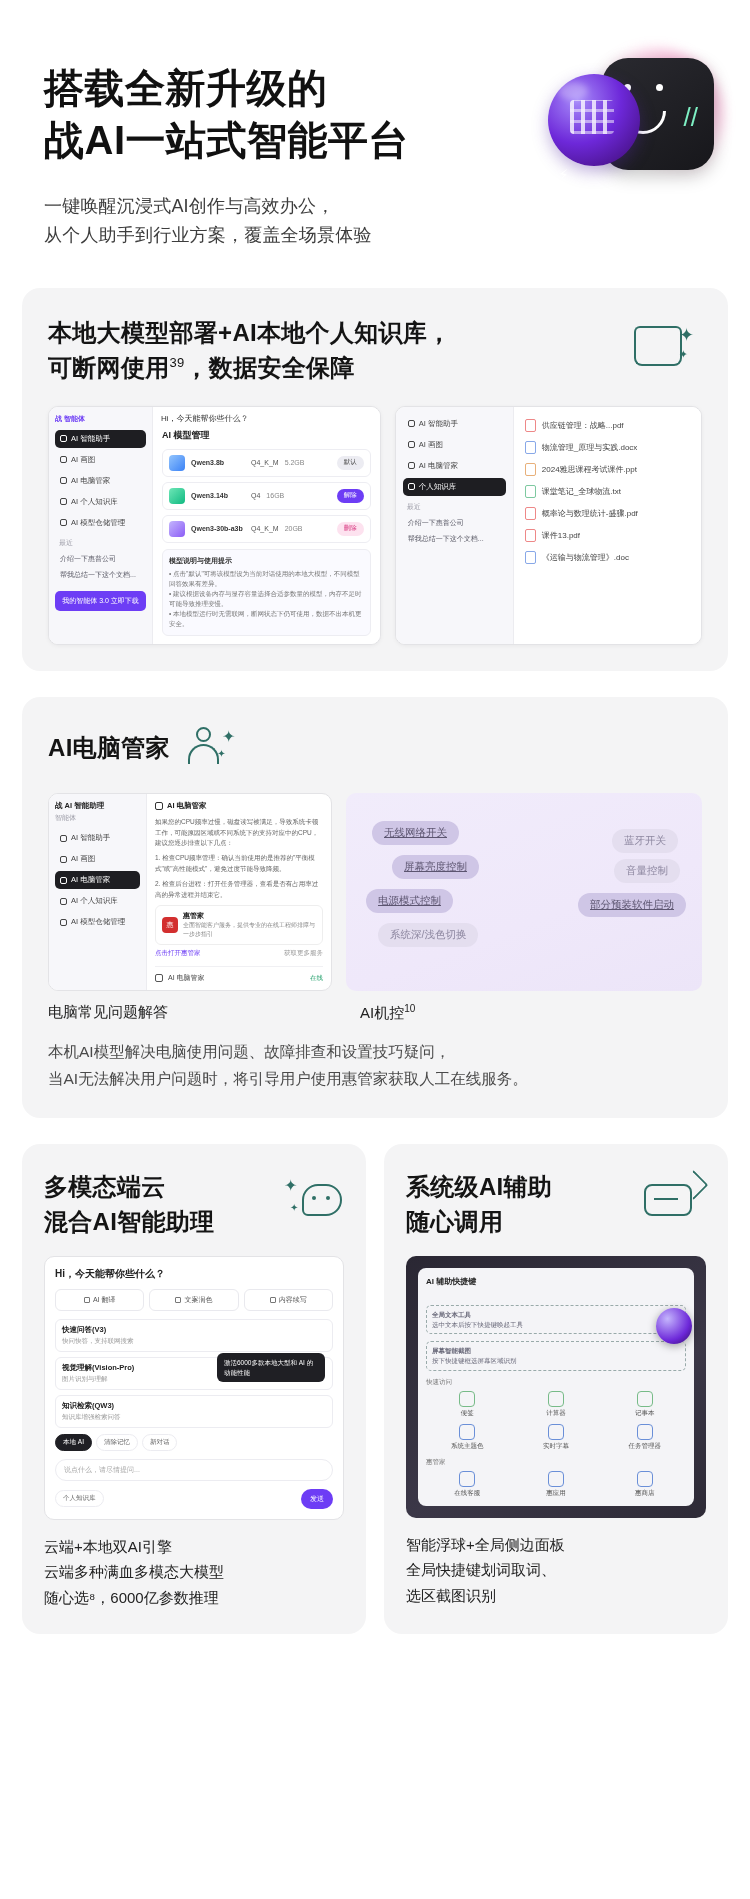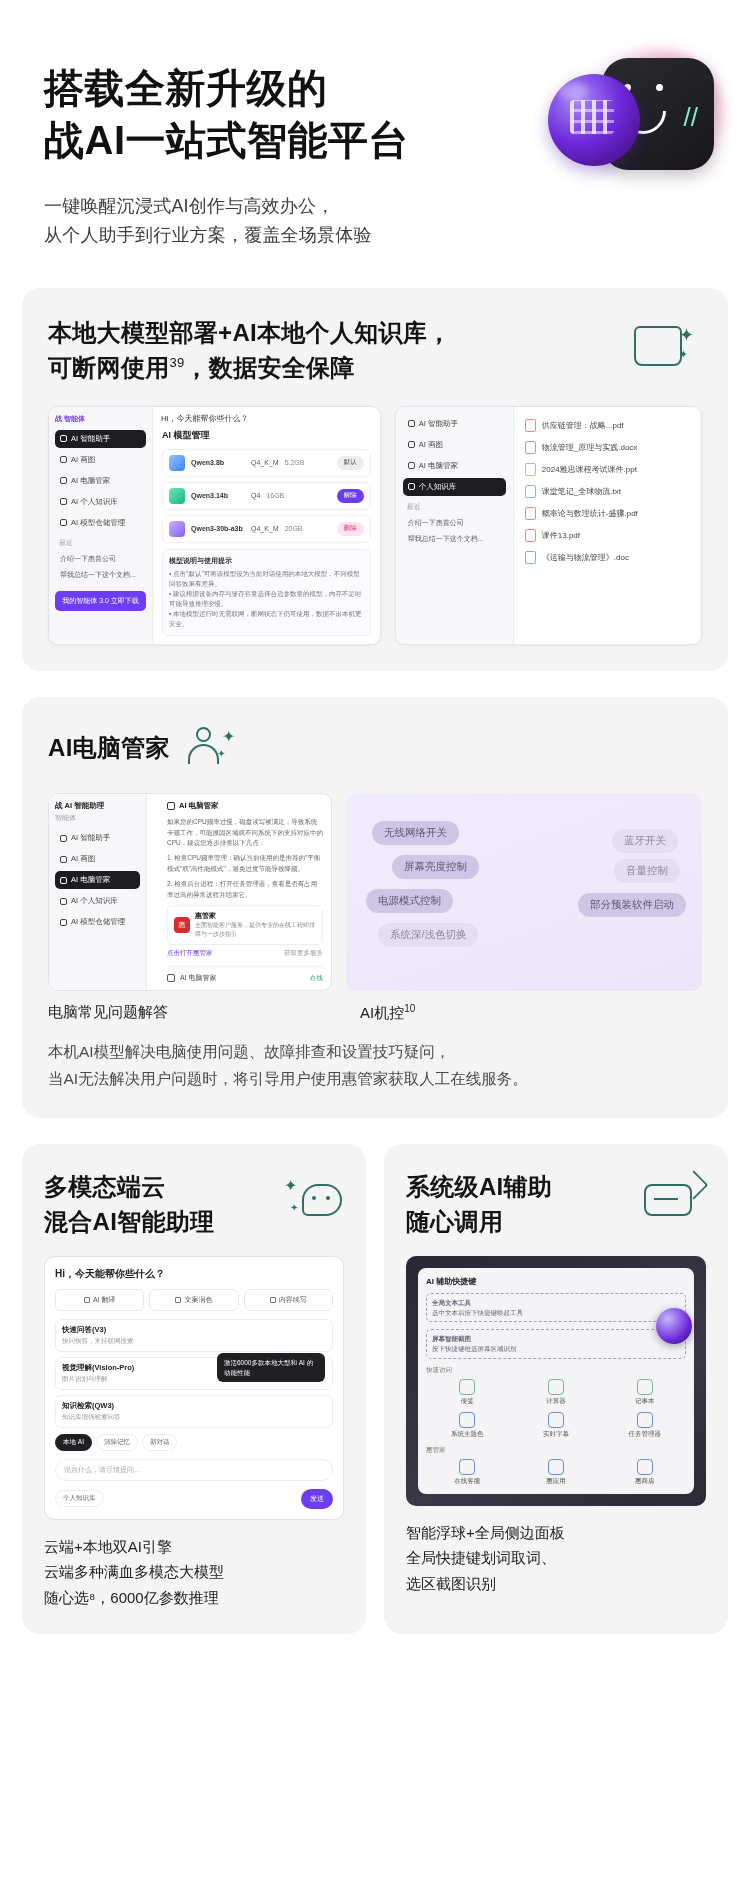--- a/index.html
+++ b/index.html
@@ -172,30 +172,30 @@
   .shot-b { width: 100%; display: flex; }
   .kb-side { width: 118px; flex: 0 0 118px; background: #f7f7fa; border-right: 1px solid #ececf0; padding: 8px 7px; }
   .kb-list { flex: 1; padding: 8px 9px; background: #fff; text-align: center; }
   .kb-row { display: flex; align-items: center; gap: 6px; font-size: 8px; color: #444; padding: 4.5px 2px; }
   .kb-ic { width: 11px; height: 13px; border: 1px solid #c8c8d0; border-radius: 2px; flex: 0 0 11px; position: relative; background: #fff; }
   .kb-ic.red { border-color: #e88; } .kb-ic.blue { border-color: #88a8e8; } .kb-ic.org { border-color: #e8b07a; }
   .kb-ic.green { border-color: #7ec9a0; }
 
   
   .butler { display: flex; gap: 14px; margin-top: 18px; }
-  .butler .left { width: 284px; flex: 0 0 284px; background:#fff; border: 1px solid #e3e3e6; border-radius: 10px; display: flex; overflow: hidden; gap: 12px; }
+  .butler .left { width: 284px; flex: 0 0 284px; background:#fff; border: 1px solid #e3e3e6; border-radius: 10px; display: flex; overflow: hidden; }
   .butler .right {
     flex: 1; background: linear-gradient(160deg,#f1ecfb 0%, #efe8fa 60%, #ece5f8 100%);
     border-radius: 10px; padding: 18px 14px; position: relative; min-height: 168px;
   }
   .chip {
     position: absolute; background: #ddd6ee; color: #6b6480; font-size: 10.5px;
     padding: 5px 12px; border-radius: 13px; white-space: nowrap;
   }
-  .chip.dark { background: #cfc6e6; color: #5c5570; }
+  .chip.dark { background: #cfc6e6; color: #5c5570; text-decoration: underline; }
   .chip.light { background: #e4deef; color: #8d87a0; }
 
   .bz-side { width: 98px; flex: 0 0 98px; background: #f7f7fa; border-right: 1px solid #ececf0; padding: 7px 6px; }
   .bz-main { flex: 1; padding: 7px 8px; }
   .bz-head { font-size: 7.5px; font-weight: 700; color: #222; display: flex; align-items: center; gap: 4px; margin-bottom: 6px; }
   .bz-p { font-size: 6.5px; color: #666; line-height: 1.6; margin-bottom: 5px; }
   .bz-card { border: 1px solid #eee; border-radius: 6px; padding: 5px 6px; display: flex; gap: 5px; align-items: center; }
   .bz-logo { width: 16px; height: 16px; border-radius: 4px; background: #d32f2f; color:#fff; font-size: 7px; display:flex; align-items:center; justify-content:center; flex:0 0 16px;}
   .bz-foot { margin-top: 8px; font-size: 7px; color: #444; display: flex; align-items: center; gap: 5px; border-top: 1px solid #f0f0f3; padding-top: 6px; }
 
@@ -222,21 +222,21 @@
     position: absolute; right: 8px; top: 34px; background: #1f1f24; color: #fff; font-size: 6.5px;
     padding: 5px 7px; border-radius: 6px; line-height: 1.5; max-width: 108px;
   }
 
   .panel-mock {
     margin-top: 16px; border-radius: 10px; padding: 12px; position: relative;
     background: linear-gradient(150deg,#2a2733 0%, #3b3747 60%, #2d2a36 100%);
     min-height: 150px;
   }
   .pm-inner { background: #f4f4f7; border-radius: 8px; padding: 8px; }
-  .pm-h { font-size: 8px; font-weight: 700; color: #222; margin-bottom: 6px; }
+  .pm-h { font-size: 8px; font-weight: 700; color: #222; margin-bottom: 18px; }
   .pm-sub { font-size: 6.5px; color: #777; margin-bottom: 4px; }
   .pm-dash { border: 1px dashed #9aa; border-radius: 5px; padding: 4px 5px; font-size: 6.5px; color: #667; margin-bottom: 7px; line-height: 1.5; }
   .pm-grid { display: grid; grid-template-columns: repeat(3, 1fr); gap: 6px; }
   .pm-cell { text-align: center; font-size: 6.5px; color: #555; }
   .pm-cell .ico { width: 16px; height: 16px; margin: 0 auto 2px auto; border: 1px solid #7b8; border-radius: 4px; }
   .pm-cell .ico.b { border-color: #6a8fd8; }
   .pm-orb {
     position: absolute; right: 14px; top: 52px; width: 36px; height: 36px; border-radius: 50%;
     background: radial-gradient(circle at 32% 30%, #c4b5fd, #6d28d9 62%, #2e0a5e);
     box-shadow: 0 2px 8px rgba(0,0,0,.35);

